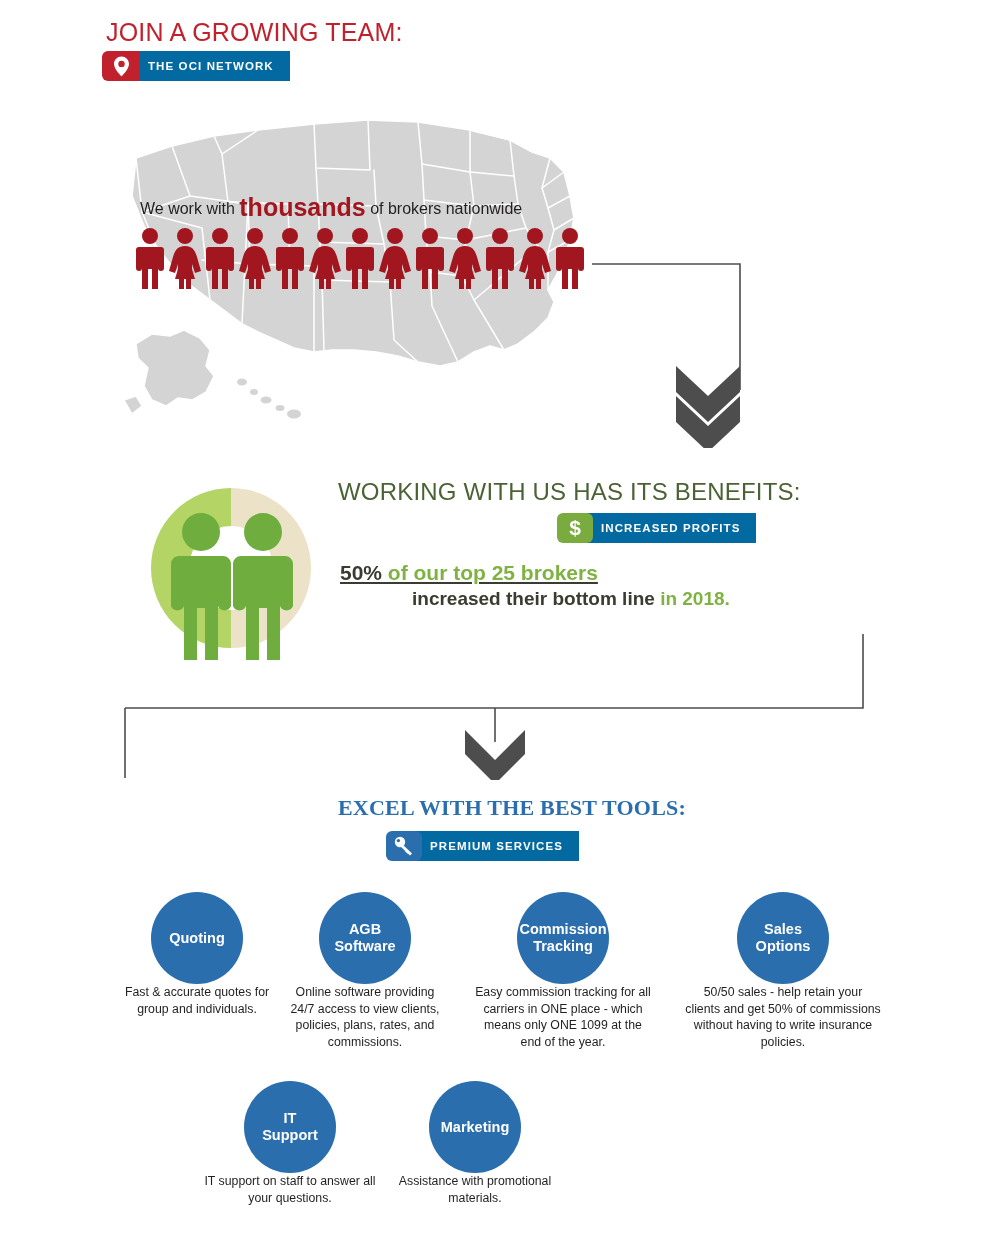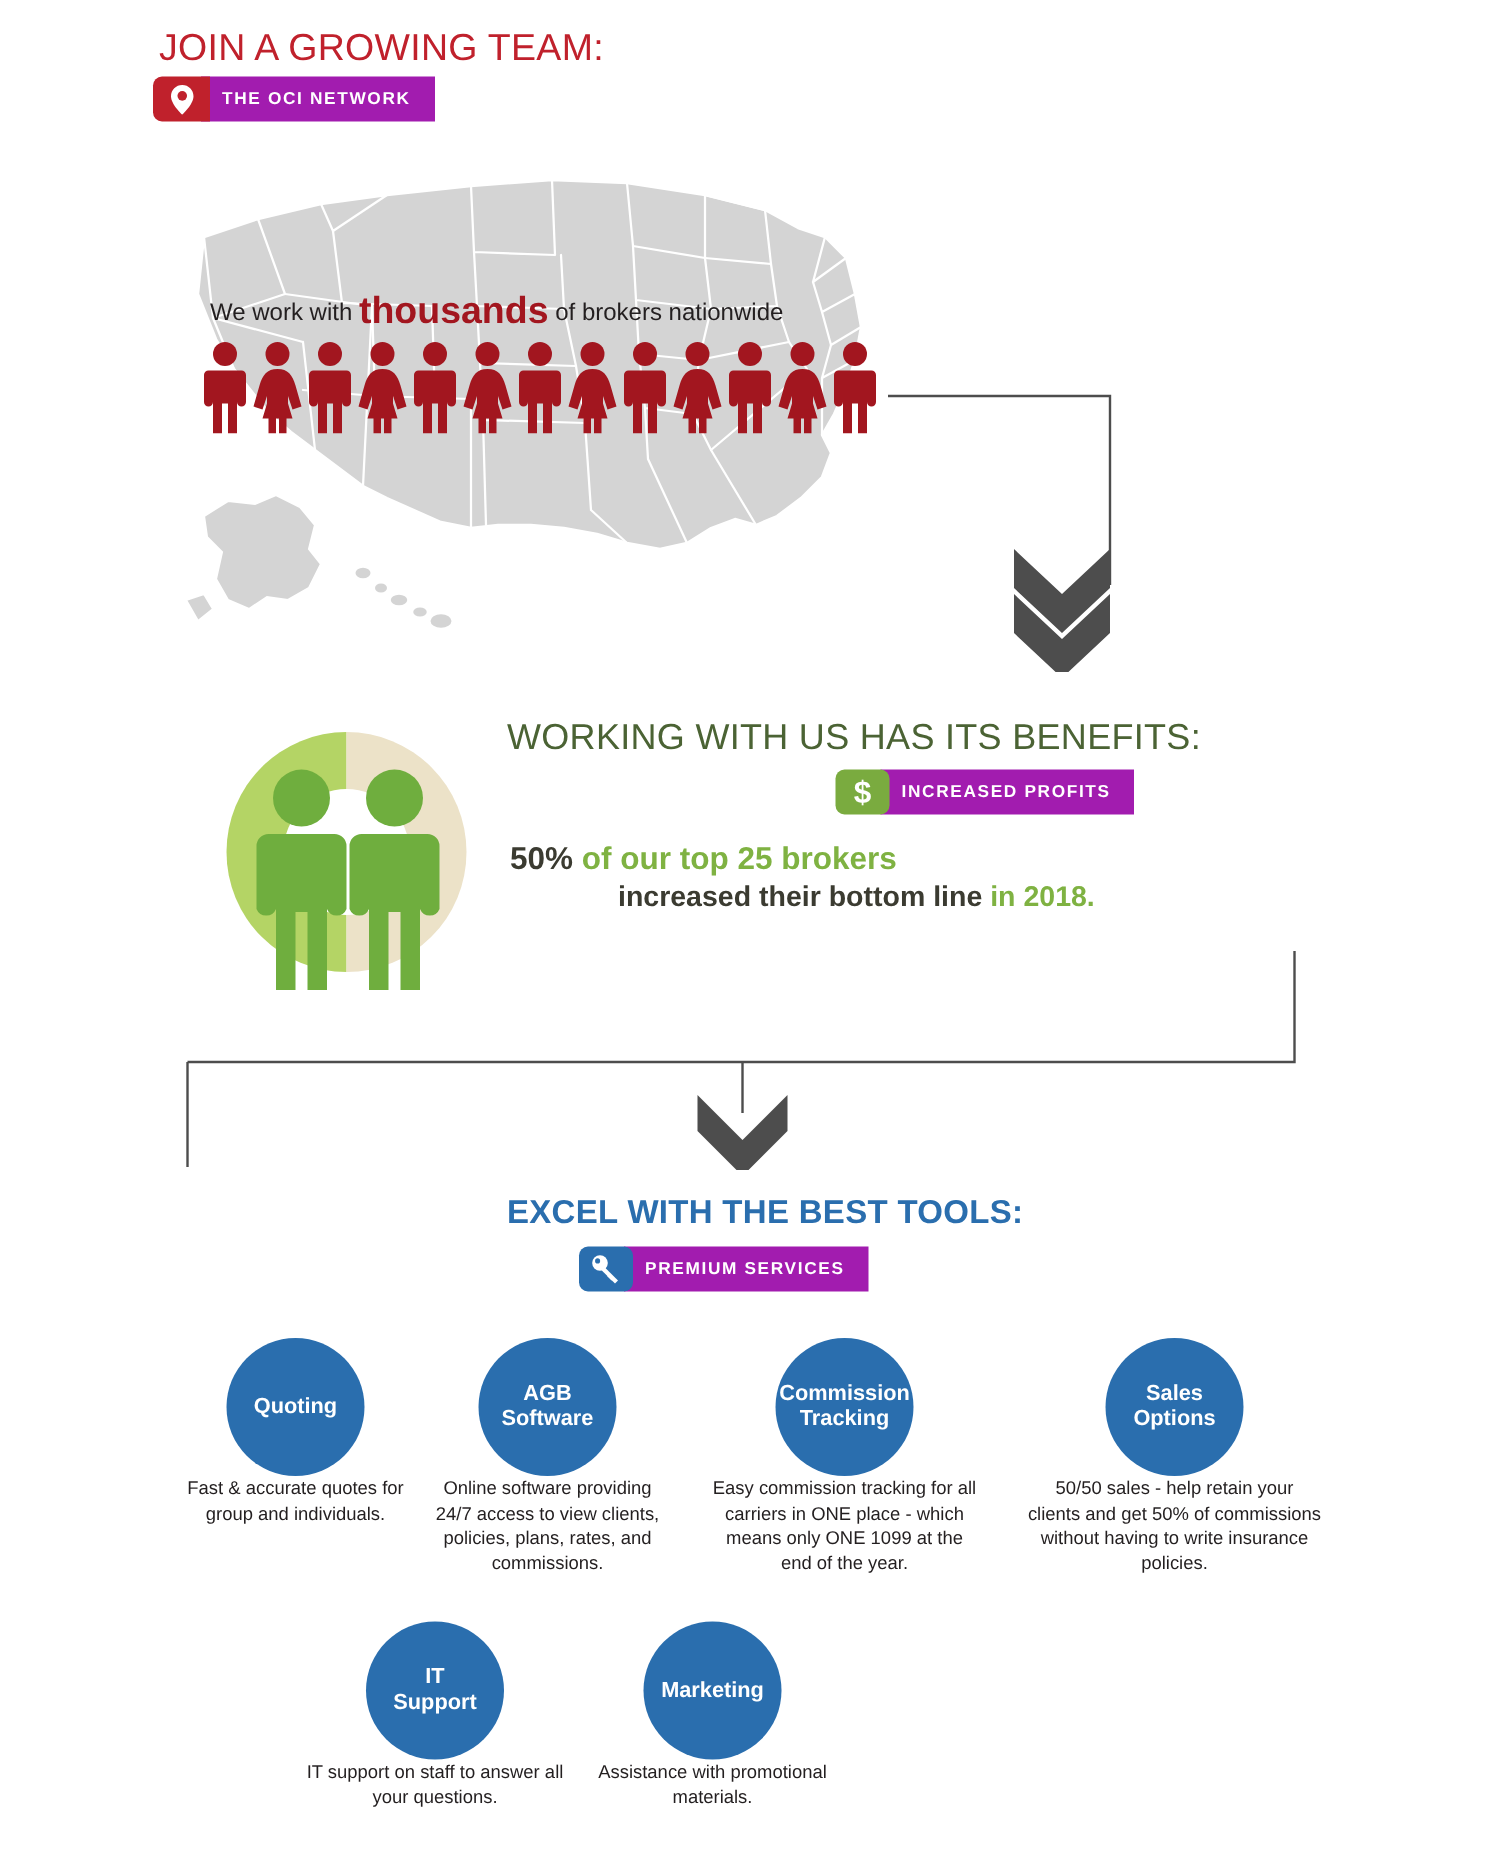--- a/index.html
+++ b/index.html
@@ -19,21 +19,21 @@
   .badge{position:absolute;display:flex;align-items:stretch;height:30px;}
   .badge .chip{
     width:38px;height:30px;display:flex;align-items:center;justify-content:center;
     border-radius:6px 0 0 6px;position:relative;z-index:2;
   }
   .badge .chip.red{background:#c0212c;}
   .badge .chip.green{background:#7aab3f;border-radius:6px;}
   .badge .chip.blue{background:#2a6eae;border-radius:6px;}
   .badge .chip.green, .badge .chip.blue{width:36px;}
   .badge .lbl{
-    background:#a21caf;color:#ffffff;display:flex;align-items:center;
+    background:#0369a1;color:#ffffff;display:flex;align-items:center;
     padding:0 16px 0 14px;font-size:11.5px;font-weight:700;letter-spacing:1.1px;
     white-space:nowrap;margin-left:-6px;
   }
   #badge-oci{left:102px;top:51px;}
   #badge-profits{left:557px;top:513px;}
   #badge-premium{left:386px;top:831px;}
 
   
   #map-wrap{position:absolute;left:118px;top:100px;width:470px;height:340px;}
   #map-wrap svg{display:block;width:470px;height:340px;}
@@ -50,28 +50,28 @@
   #conn1{left:590px;top:258px;width:160px;height:190px;}
   #conn2{left:115px;top:630px;width:760px;height:150px;}
 
   
   #donut{position:absolute;left:133px;top:470px;width:196px;height:200px;}
   #sec2-title{
     position:absolute;left:338px;top:478px;white-space:nowrap;
     font-size:24px;color:#4b6334;font-weight:400;letter-spacing:.2px;
   }
   #stat{position:absolute;left:340px;top:560px;width:520px;}
-  #stat .l1{font-size:21px;font-weight:700;color:#3b3b31;line-height:26px;}
+  #stat .l1{font-size:21px;font-weight:700;color:#3b3b31;line-height:26px;text-decoration:underline;}
   #stat .l2{font-size:19px;font-weight:700;color:#3b3b31;line-height:26px;padding-left:72px;}
   #stat .grn{color:#7fb242;}
 
   
   #sec3-title{
     position:absolute;left:338px;top:795px;white-space:nowrap;
-    font-size:22px;font-weight:700;color:#2a6eae;letter-spacing:.2px;
+    font-size:22px;font-weight:700;color:#2a6eae;letter-spacing:.2px;font-family:Liberation Serif, serif;
   }
   .tool{position:absolute;text-align:center;}
   .tool .circle{
     width:92px;height:92px;border-radius:50%;background:#2a6eae;
     color:#fff;font-size:14.5px;font-weight:700;line-height:17px;
     display:flex;align-items:center;justify-content:center;
     margin:0 auto;white-space:pre-line;
   }
   .tool .desc{
     margin-top:0;font-size:12.3px;color:#231f20;line-height:16.5px;

